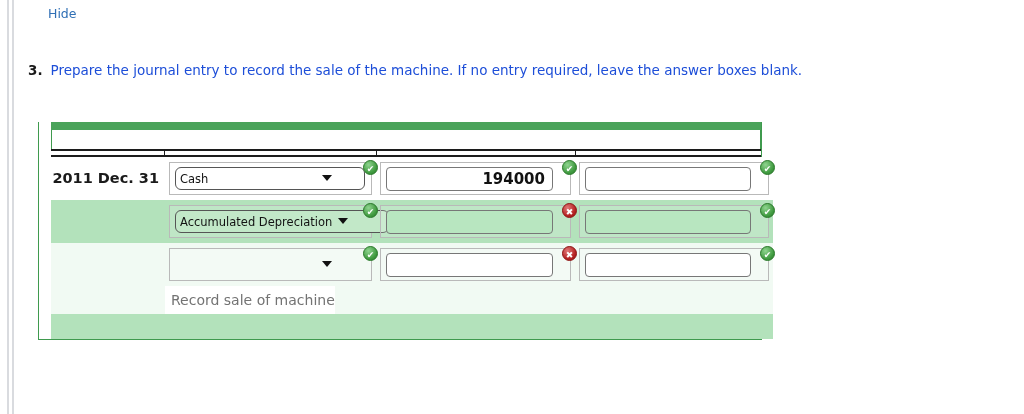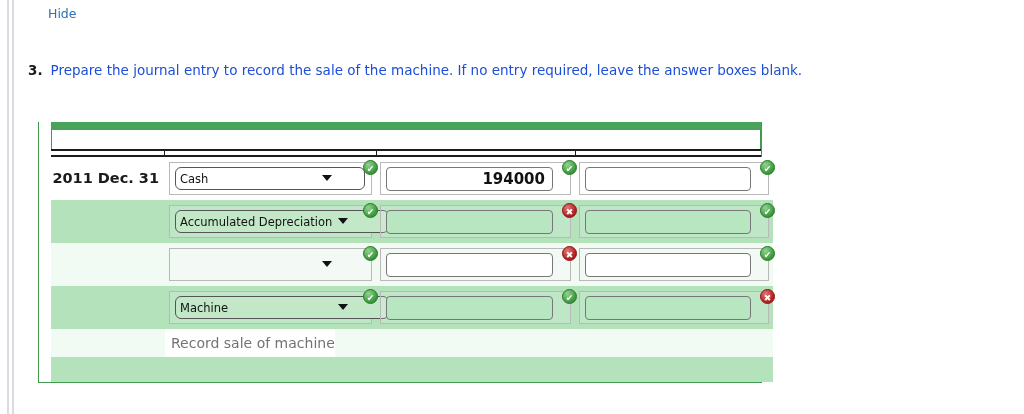--- a/index.html
+++ b/index.html
@@ -363,52 +363,20 @@
         <td>
           <div class="cell">
             <div class="fieldwrap">
               <input class="amount w-credit" type="text" value="" style="">
               <span class="status correct"></span>
             </div>
           </div>
         </td>
       </tr>
 
-      <tr class="row-alt">
-        <td>
-            <div class="cell"></div>
-          </td>
-        <td>
-          <div class="cell">
-            <div class="fieldwrap">
-              <select class="acct-select wide tinted">
-                <option>Machine</option>
-              </select>
-              <span class="sel-arrow wide"></span>
-              <span class="status correct"></span>
-            </div>
-          </div>
-        </td>
-        <td>
-          <div class="cell">
-            <div class="fieldwrap">
-              <input class="amount w-debit tinted" type="text" value="" style="">
-              <span class="status correct"></span>
-            </div>
-          </div>
-        </td>
-        <td>
-          <div class="cell">
-            <div class="fieldwrap">
-              <input class="amount w-credit tinted" type="text" value="" style="">
-              <span class="status wrong"></span>
-            </div>
-          </div>
-        </td>
-      </tr>
 
       <tr class="row-base">
         <td>
             <div class="memo-cell"></div>
           </td>
         <td colspan="3">
           <div class="memo-cell">
             <span class="memo">Record sale of machine</span>
           </div>
         </td>

